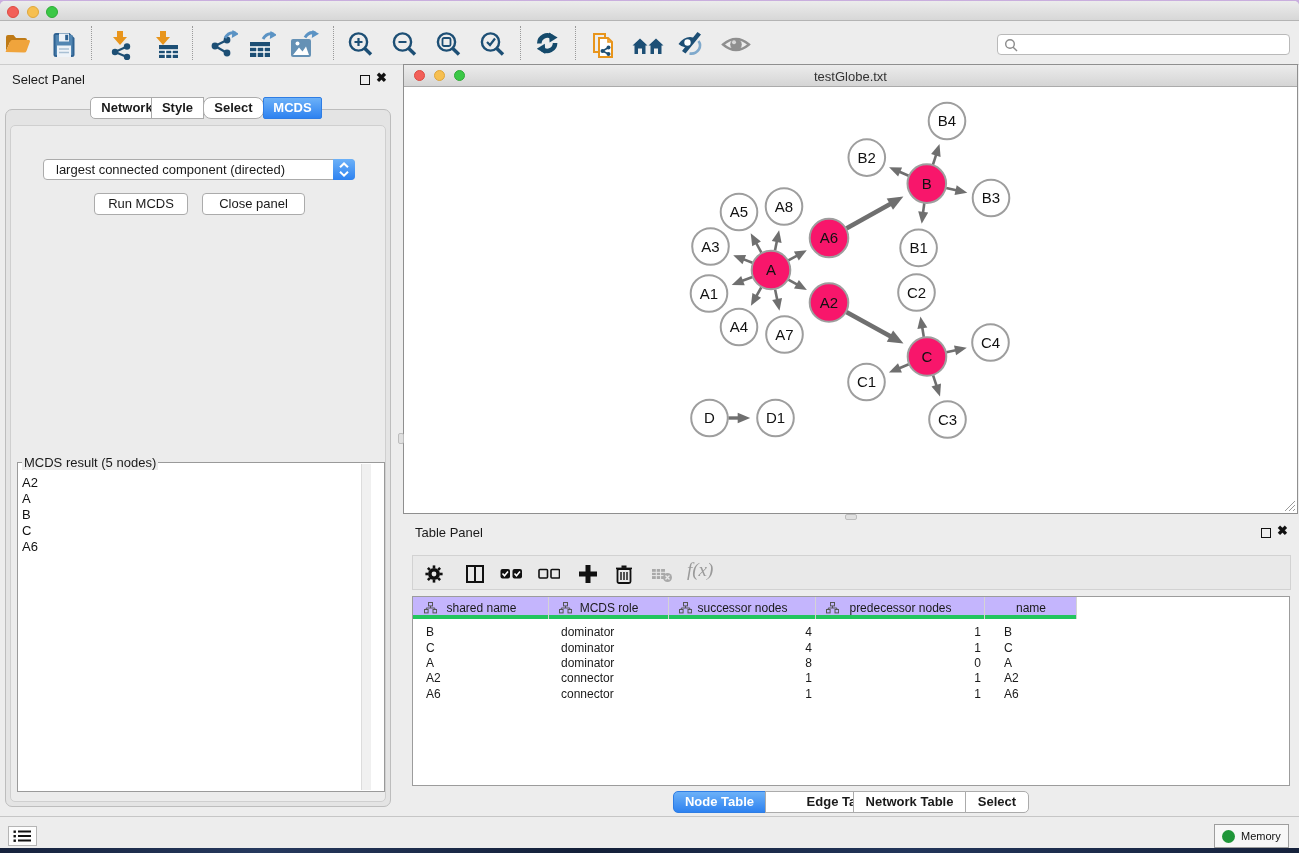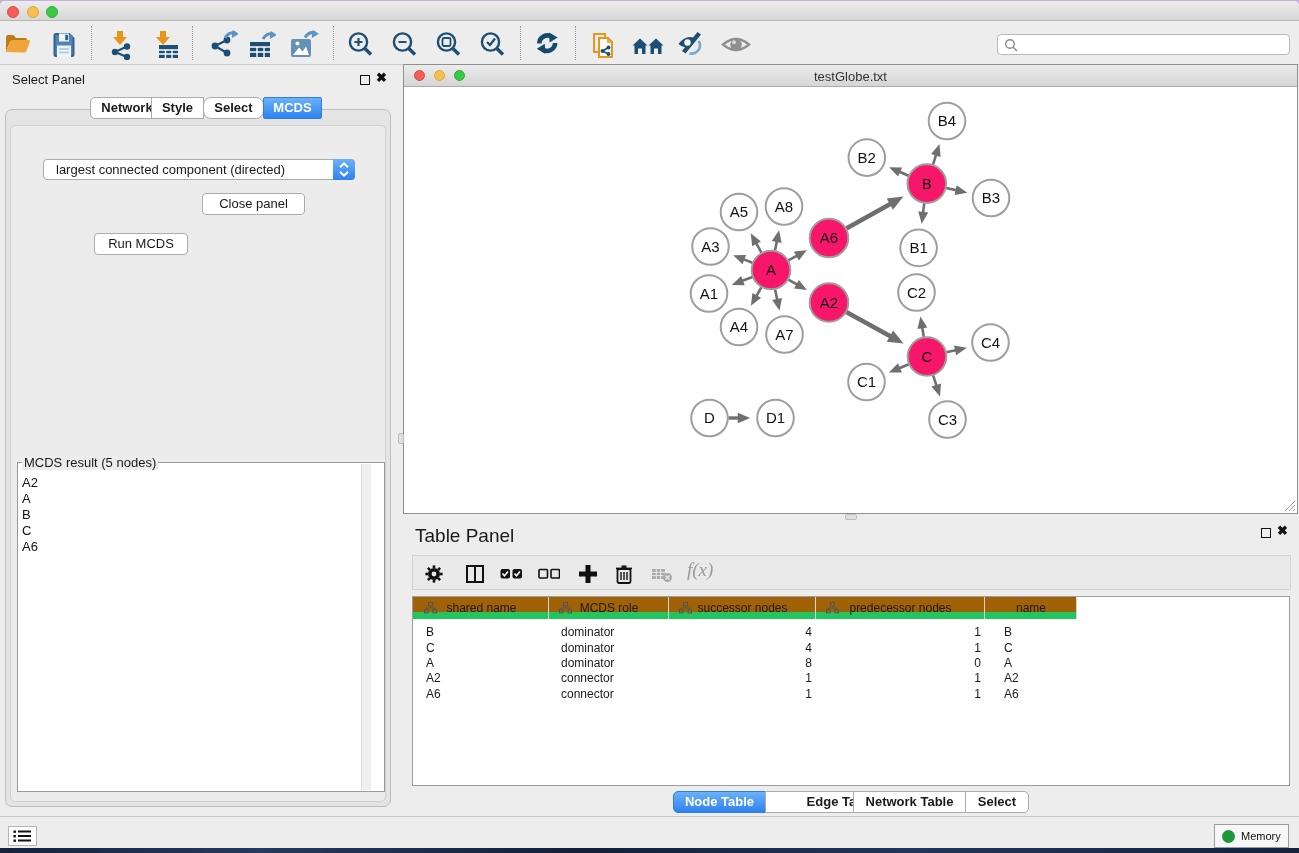--- a/index.html
+++ b/index.html
@@ -50,27 +50,27 @@
 #mcds-list { position:absolute; left:22px; top:474px; font-size:13px; color:#111; line-height:16px; }
 #mcds-sb { position:absolute; left:361px; top:463px; width:10px; height:326px; background:#f0f0f0;
   border-left:1px solid #dcdcdc; }
 
 #nw { position:absolute; left:403px; top:63px; width:895px; height:450px;
   background:#fff; border:1px solid #8f8f8f; }
 #nw-title { position:absolute; left:0; top:0; width:100%; height:22px;
   background:linear-gradient(#ececec,#d5d5d5); border-bottom:1px solid #ababab; }
 #nw-ttext { position:absolute; top:4px; width:100%; text-align:center; font-size:13px; color:#333; }
 
-#tp-title { position:absolute; left:415px; top:524px; font-size:19px; color:#1a1a1a; }
+#tp-title { position:absolute; left:415px; top:524px; font-size:13px; color:#1a1a1a; }
 #tp-toolbar { position:absolute; left:412px; top:554px; width:879px; height:35px;
   background:#e9e9e9; border:1px solid #d2d2d2; }
 #tbl { position:absolute; left:412px; top:595px; width:878px; height:190px; background:#fff;
   border:1px solid #9c9c9c; }
-#tbl-head { position:absolute; left:0; top:0; width:663px; height:22px; background:#a16207;
-  border-bottom:7px solid #22c55e; }
+#tbl-head { position:absolute; left:0; top:0; width:663px; height:22px; background:#c4b5fd;
+  border-bottom:4px solid #22c55e; }
 .th { position:absolute; top:4px; font-size:12px; color:#1a1a1a; text-align:center; }
 .colsep { position:absolute; top:0; height:22px; width:0; border-left:1px solid #d4d4d4; }
 .td { position:absolute; font-size:12px; color:#1a1a1a; }
 .btab { position:absolute; top:790px; height:22px; background:#fff; border:1px solid #ababab;
   font-size:13px; font-weight:600; color:#1a1a1a; text-align:center; line-height:20px; }
 
 #statusbar { position:absolute; left:0; top:815px; width:1299px; height:33px; background:#ededed;
   border-top:1px solid #c6c6c6; }
 #listbtn { position:absolute; left:8px; top:9px; width:29px; height:20px; background:#fdfdfd;
   border:1px solid #b5b5b5; }
@@ -227,21 +227,21 @@
   <div class="tab" style="left:90px;width:74px;border-radius:5px 0 0 5px;">Network</div>
   <div class="tab" style="left:151px;width:53px;">Style</div>
   <div class="tab" style="left:203px;width:61px;border-radius:8px;">Select</div>
   <div class="tab tabsel" style="left:263px;width:59px;">MCDS</div>
   <div id="dropdown">largest connected component (directed)
     <div id="ddbtn"><svg width="22" height="21" viewBox="0 0 22 21">
           <path d="M7 8.2 L11 4.4 L15 8.2" fill="none" stroke="#fff" stroke-width="2"></path>
           <path d="M7 12.8 L11 16.6 L15 12.8" fill="none" stroke="#fff" stroke-width="2"></path>
         </svg></div>
   </div>
-  <div class="btn" style="left:94px;width:94px;margin-top:40px;">Run MCDS</div>
+  <div class="btn" style="left:94px;width:94px;">Run MCDS</div>
   <div class="btn" style="left:202px;width:103px;">Close panel</div>
   <div id="mcds-group"></div>
   <div id="mcds-legend">MCDS result (5 nodes)</div>
   <div id="mcds-list">A2<br>A<br>B<br>C<br>A6</div>
   <div id="mcds-sb"></div>
 
   <div id="nw">
     <div id="nw-title">
       <div class="tl" style="left:10px;top:5px;width:11px;height:11px;background:#f25f58;border:1px solid #dd4a41;"></div>
       <div class="tl" style="left:30px;top:5px;width:11px;height:11px;background:#f6bf50;border:1px solid #dfa63a;"></div>

